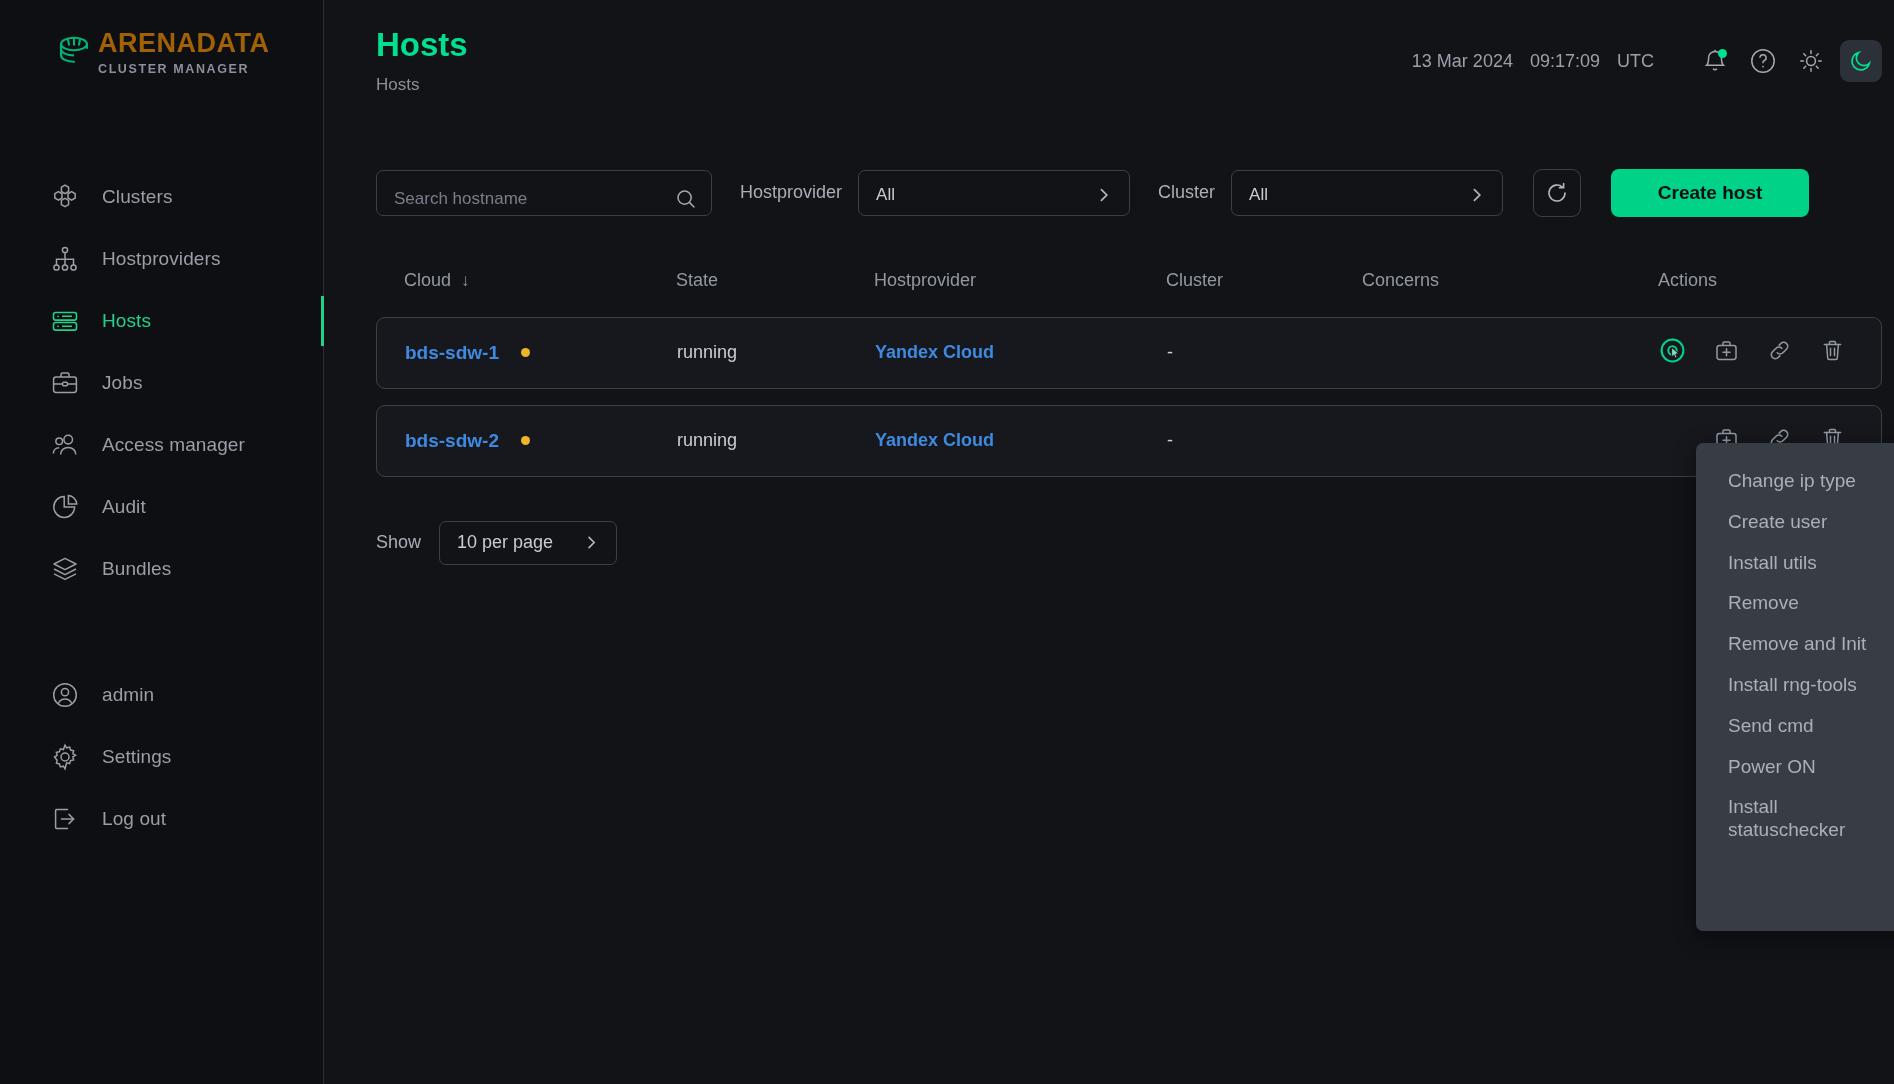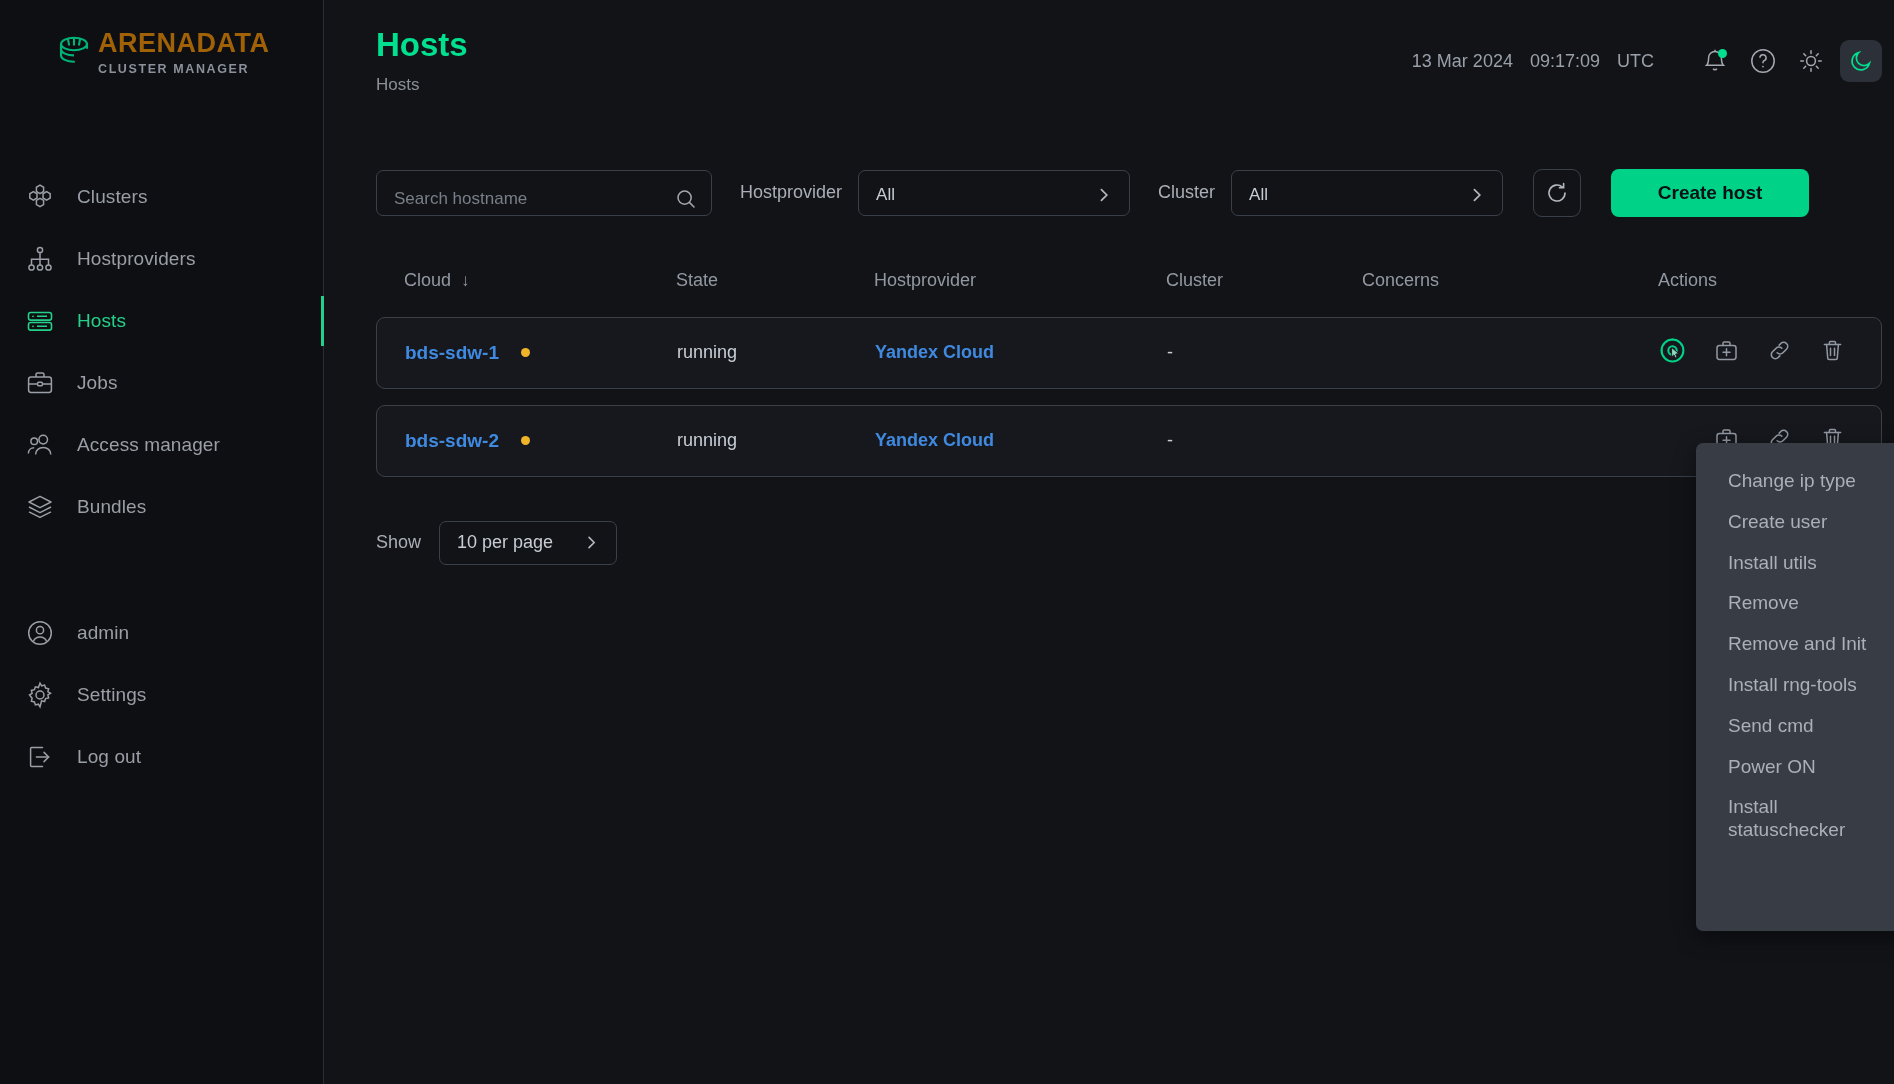--- a/index.html
+++ b/index.html
@@ -32,21 +32,21 @@
   }
   .logo-sub {
     color: #8b909b;
     font-size: 12.5px; font-weight: 700; letter-spacing: 1.6px;
     margin-top: 5px;
   }
   .nav { margin-top: 90px; }
   .nav-item {
     display: flex; align-items: center;
     height: 62px;
-    padding-left: 25px;
+    padding-left: 50px;
     gap: 22px;
     position: relative;
     cursor: pointer;
   }
   .nav-item .label {
     font-size: 19px;
     color: #9a9ea7;
     letter-spacing: 0.1px;
   }
   .nav-item.active .label { color: #25d08b; }
@@ -282,20 +282,29 @@
           <svg width="30" height="30" viewBox="0 0 30 30" fill="none" stroke="#9a9ea7" stroke-width="1.5">
             <circle cx="18.2" cy="9.6" r="4.3"></circle>
             <path d="M10.6 24.4c0-4.2 3.4-6.9 7.6-6.9s7.6 2.7 7.6 6.9"></path>
             <circle cx="9.2" cy="11.2" r="3.3"></circle>
             <path d="M3.4 23.4c0-3.5 2.6-5.6 5.8-5.6"></path>
           </svg>
         </span>
         <span class="label">Access manager</span>
       </div>
 
+      <div class="nav-item">
+        <span class="nav-icon">
+          <svg width="30" height="30" viewBox="0 0 30 30" fill="none" stroke="#9a9ea7" stroke-width="1.5">
+            <path d="M14.2 4.6a10.4 10.4 0 1 0 10.4 10.4h-10.4z"></path>
+            <path d="M18.4 3.6a9 9 0 0 1 8.4 8.4h-8.4z"></path>
+          </svg>
+        </span>
+        <span class="label">Audit</span>
+      </div>
 
       <div class="nav-item">
         <span class="nav-icon">
           <svg width="30" height="30" viewBox="0 0 30 30" fill="none" stroke="#9a9ea7" stroke-width="1.5" stroke-linejoin="round">
             <path d="M15 4.4L26 10l-11 5.6L4 10z"></path>
             <path d="M4 15l11 5.6L26 15"></path>
             <path d="M4 19.8l11 5.6 11-5.6"></path>
           </svg>
         </span>
         <span class="label">Bundles</span>

